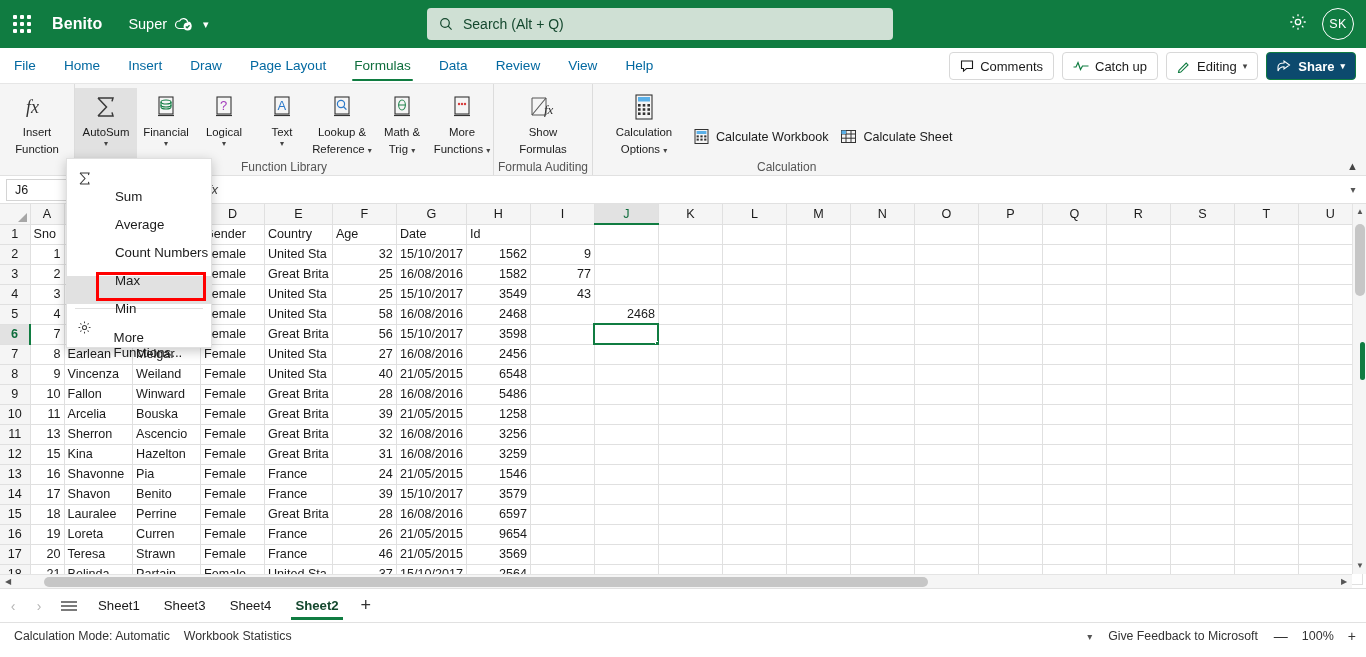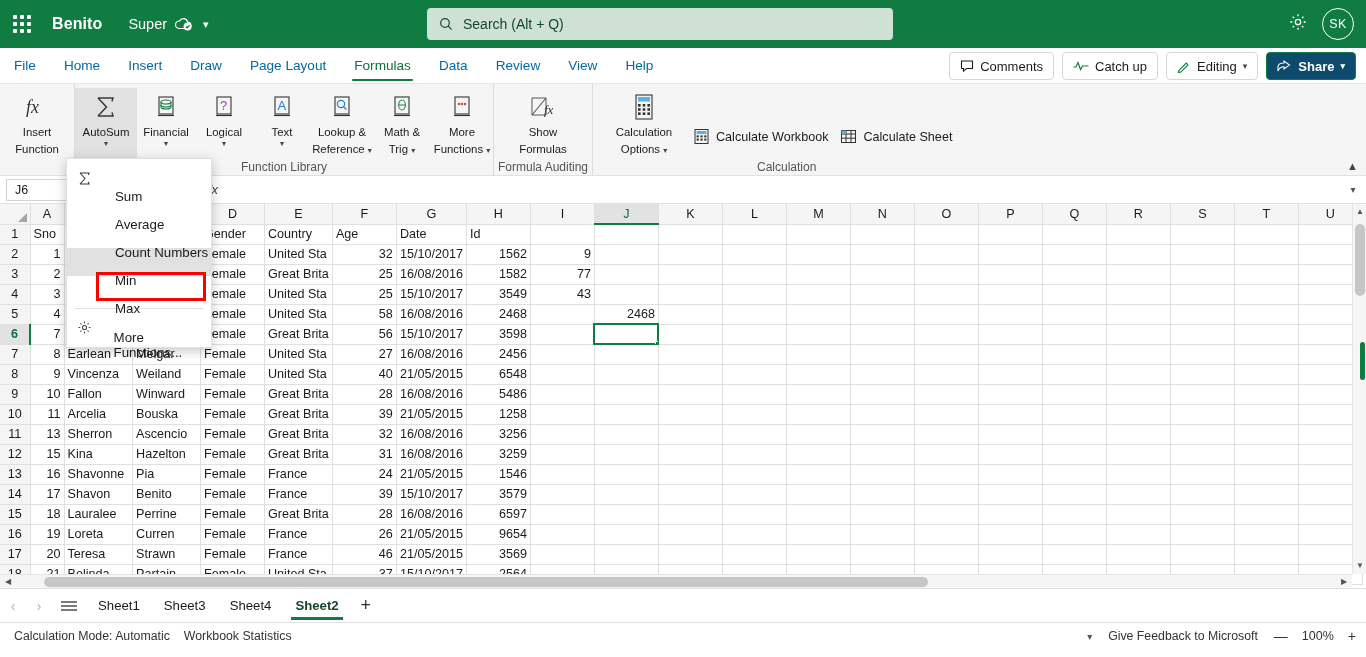--- a/index.html
+++ b/index.html
@@ -939,27 +939,27 @@
     <span class="txt">Sum</span>
   </div>
   <div class="asitem">
     <span class="ic"></span>
     <span class="txt">Average</span>
   </div>
   <div class="asitem">
     <span class="ic"></span>
     <span class="txt">Count Numbers</span>
   </div>
+  <div class="asitem">
+    <span class="ic"></span>
+    <span class="txt">Max</span>
+  </div>
   <div class="asitem sel">
     <span class="ic"></span>
     <span class="txt">Min</span>
-  </div>
-  <div class="asitem">
-    <span class="ic"></span>
-    <span class="txt">Max</span>
   </div>
   <div class="asdiv"></div>
   <div class="asitem">
     <span class="ic">
       <svg width="15" height="15" viewBox="0 0 16 16">
           <circle cx="8" cy="8" r="2.2" fill="none" stroke="#444" stroke-width="1.1"></circle>
           <path d="M8 1.6v1.8M8 12.6v1.8M1.6 8h1.8M12.6 8h1.8M3.5 3.5l1.3 1.3M11.2 11.2l1.3 1.3M12.5 3.5l-1.3 1.3M4.8 11.2l-1.3 1.3" stroke="#444" stroke-width="1.1"></path>
         </svg>
     </span>
     <span class="txt">More Functions...</span>

